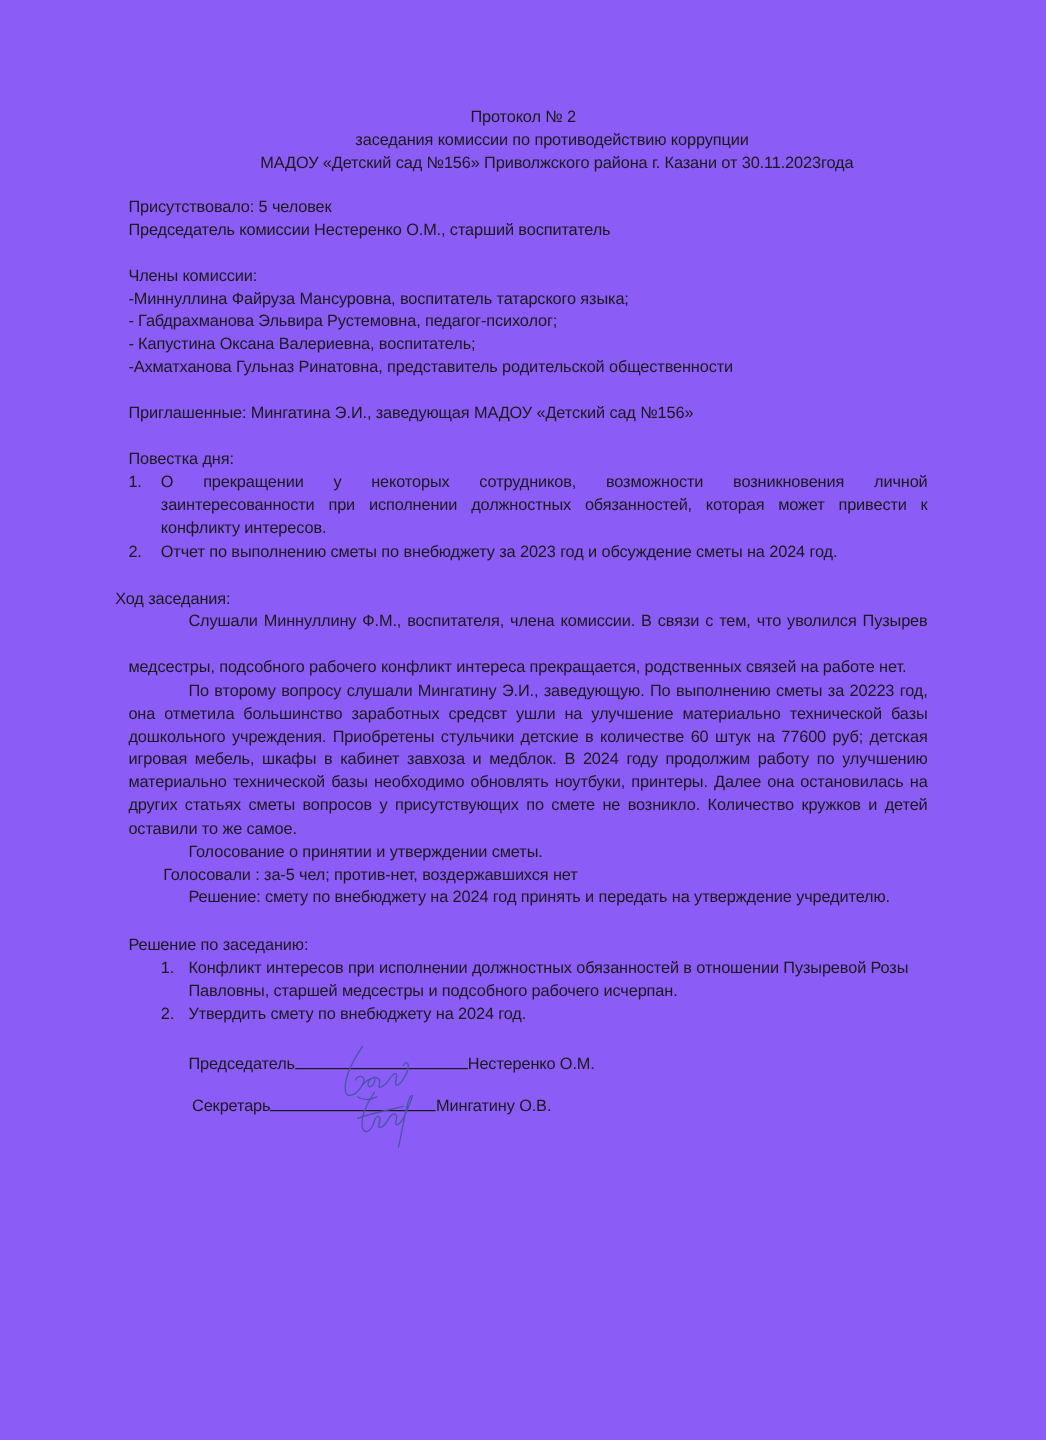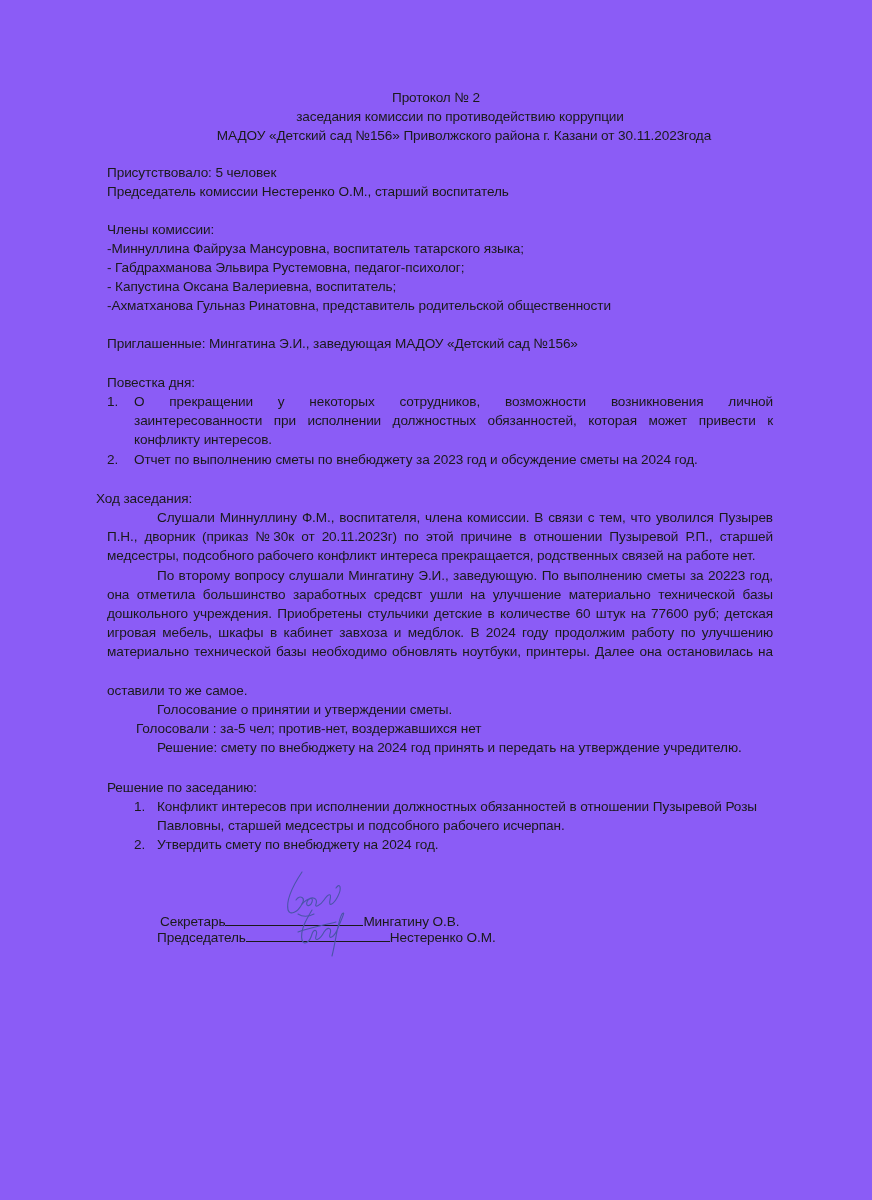--- a/index.html
+++ b/index.html
@@ -36,42 +36,42 @@
   <div class="t" style="left:107px; top:373px;">Повестка дня:</div>
   <div class="t" style="left:107px; top:392px;">1.</div>
   <div class="t just just-full" style="left:134px; top:392px; width:639px;">О прекращении у некоторых сотрудников, возможности возникновения личной</div>
   <div class="t just just-full" style="left:134px; top:411px; width:639px;">заинтересованности при исполнении должностных обязанностей, которая может привести к</div>
   <div class="t" style="left:134px; top:430px;">конфликту интересов.</div>
   <div class="t" style="left:107px; top:450px;">2.</div>
   <div class="t" style="left:134px; top:450px;">Отчет по выполнению сметы по внебюджету за 2023 год и обсуждение сметы на 2024 год.</div>
 
   <div class="t" style="left:96px; top:489px;">Ход заседания:</div>
   <div class="t just just-full" style="left:157px; top:508px; width:616px;">Слушали Миннуллину Ф.М., воспитателя, члена комиссии. В связи с тем, что уволился Пузырев</div>
-  <div class="t just just-full" style="left:107px; top:527px; width:666px;">П.Н., дворник (приказ №30к от 20.11.2023г) по этой причине в отношении Пузыревой Р.П., старшей</div>
   <div class="t" style="left:107px; top:546px;">медсестры, подсобного рабочего конфликт интереса прекращается, родственных связей на работе нет.</div>
 
   <div class="t just just-full" style="left:157px; top:566px; width:616px;">По второму вопросу слушали Мингатину Э.И., заведующую. По выполнению сметы за 20223 год,</div>
   <div class="t just just-full" style="left:107px; top:585px; width:666px;">она отметила большинство заработных средсвт ушли на улучшение материально технической базы</div>
   <div class="t just just-full" style="left:107px; top:604px; width:666px;">дошкольного учреждения. Приобретены стульчики детские в количестве 60 штук на 77600 руб;  детская</div>
   <div class="t just just-full" style="left:107px; top:623px; width:666px;">игровая мебель, шкафы в кабинет завхоза и медблок. В 2024 году продолжим работу по улучшению</div>
   <div class="t just just-full" style="left:107px; top:642px; width:666px;">материально технической базы необходимо обновлять ноутбуки, принтеры. Далее она остановилась на</div>
+  <div class="t just just-full" style="left:107px; top:661px; width:666px;">других статьях сметы вопросов у присутствующих по смете не возникло. Количество кружков и детей</div>
   <div class="t" style="left:107px; top:681px;">оставили то же самое.</div>
 
   <div class="t" style="left:157px; top:700px;">Голосование о принятии и утверждении сметы.</div>
   <div class="t" style="left:136px; top:719px;">Голосовали : за-5 чел; против-нет, воздержавшихся нет</div>
   <div class="t" style="left:157px; top:738px;text-align:center;">Решение:  смету по внебюджету на 2024 год принять и передать на утверждение учредителю.</div>
 
   <div class="t" style="left:107px; top:778px;">Решение по заседанию:</div>
   <div class="t" style="left:134px; top:797px;">1.</div>
   <div class="t" style="left:157px; top:797px;">Конфликт интересов при исполнении должностных обязанностей в отношении Пузыревой Розы</div>
   <div class="t" style="left:157px; top:816px;">Павловны, старшей медсестры и подсобного рабочего исчерпан.</div>
   <div class="t" style="left:134px; top:835px;">2.</div>
   <div class="t" style="left:157px; top:835px;">Утвердить смету по внебюджету на 2024 год.</div>
 
-  <div class="t" style="left:157px; top:927px;">
+  <div class="t" style="left:157px; top:876px;">
     <span>Председатель</span><span class="sig-line" style="width:144px;"></span><span>Нестеренко О.М.</span>
   </div>
   <div class="t" style="left:160px; top:911px;">
     <span>Секретарь</span><span class="sig-line" style="width:138px;"></span><span>Мингатину О.В.</span>
   </div>
 
   <svg class="signature" style="left:280px; top:870px;" width="80" height="90" viewBox="0 0 80 90">
     <g fill="none" stroke="#4a55a8" stroke-width="1.1" stroke-linecap="round">
       <path d="M22 2 C14 14, 6 30, 8 40 C10 46, 18 42, 22 34 C26 28, 20 24, 16 30"></path>
       <path d="M22 34 C28 28, 34 26, 32 32 C30 38, 24 36, 28 30 C32 26, 38 28, 36 34 C34 38, 40 36, 44 30 C48 24, 52 22, 50 30 C48 38, 54 34, 58 26 C62 18, 60 12, 56 18"></path>

